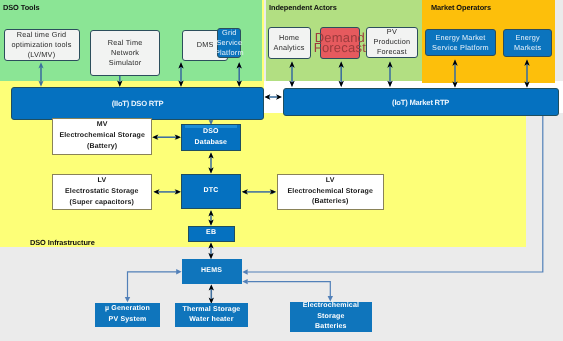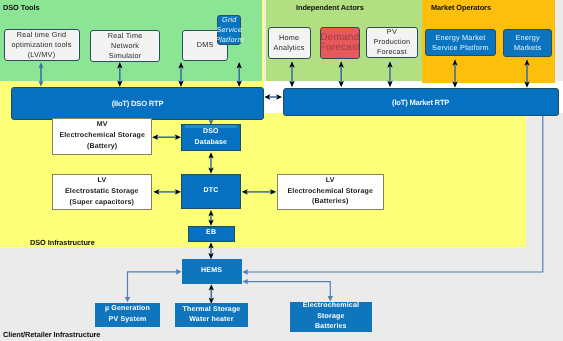--- a/index.html
+++ b/index.html
@@ -3,21 +3,21 @@
 <meta charset="utf-8">
 <style>
   html,body{margin:0;padding:0;}
   body{width:563px;height:341px;background:#ebebeb;font-family:"Liberation Sans",sans-serif;overflow:hidden;-webkit-font-smoothing:antialiased;text-rendering:geometricPrecision;}
   #root{position:relative;width:563px;height:341px;background:#ebebeb;}
   .abs{position:absolute !important;box-sizing:border-box;}
   .panel-title{font-weight:bold;font-size:7.4px;color:#111;white-space:nowrap;letter-spacing:-0.08px;}
   .node{display:flex;flex-direction:column;align-items:center;justify-content:center;text-align:center;}
   .wbox{background:#f2f3f2;border:1.4px solid #2c4e5c;border-radius:3px;color:#2a2a2a;font-size:7.3px;line-height:10px;letter-spacing:0.2px;}
   .bbox{background:#0b74be;border:1.3px solid #2c4e5c;border-radius:3px;color:#eaf3fb;font-size:7.3px;line-height:10px;letter-spacing:0.2px;}
-  .rbox{background:#e65a5e;border:1.4px solid #2c4e5c;border-radius:3px;color:#9c3b3d;font-size:10px;line-height:10px;letter-spacing:0.2px;}
+  .rbox{background:#e65a5e;border:1.4px solid #2c4e5c;border-radius:3px;color:#9c3b3d;font-size:13px;line-height:10px;letter-spacing:0.2px;}
   .sqbox{background:#0571c0;border:1.1px solid #1f4e5f;color:#ffffff;font-size:7px;font-weight:bold;line-height:10.4px;letter-spacing:0.18px;}
   .sqbox.hl::before{content:"";position:absolute;left:3px;right:3px;top:0px;height:2.4px;background:#1d8ed6;}
   .obox{background:#ffffff;border:1.1px solid #8a8358;color:#171717;font-size:7px;font-weight:bold;line-height:10.8px;letter-spacing:0.17px;}
   .bar{background:#0571c0;border:1px solid #1f4e5f;border-radius:3px;color:#eaf4fd;font-size:7.6px;font-weight:bold;display:flex;align-items:center;justify-content:center;letter-spacing:-0.2px;}
   .flatbox{background:#0f75bc;color:#ffffff;font-size:7px;font-weight:bold;line-height:10.8px;letter-spacing:0.18px;}
   svg.arrows{position:absolute;left:0;top:0;width:563px;height:341px;pointer-events:none;}
 </style>
 </head>
 <body>
 
@@ -25,28 +25,27 @@
 
   <div class="abs" style="left:0px;top:0px;width:264.2px;height:247.2px;background:#fdff78;"></div>
   <div class="abs" style="left:0px;top:112.6px;width:526px;height:134.6px;background:#fdff78;"></div>
 
   <div class="abs" style="left:263.6px;top:80.8px;width:299.4px;height:32px;background:#ffffff;"></div>
 
   <div class="abs" style="left:0px;top:0px;width:262px;height:81px;background:#8be595;"></div>
   <div class="abs panel-title" style="left:3px;top:3px;">DSO Tools</div>
 
   <div class="abs" style="left:266px;top:0px;width:156px;height:81px;background:#b2df82;"></div>
-  <div class="abs panel-title" style="left:269px;top:3px;margin-left:27px;">Independent Actors</div>
+  <div class="abs panel-title" style="left:269px;top:3px;">Independent Actors</div>
 
   <div class="abs" style="left:422px;top:0px;width:133px;height:82.5px;background:#fdbf0b;"></div>
   <div class="abs panel-title" style="left:431px;top:3px;">Market Operators</div>
 
   <div class="abs panel-title" style="left:3px;top:238px;padding-left:27px;">DSO Infrastructure</div>
 
-  <div class="abs panel-title" style="left:3px;top:330px;">Client/Retailer Infrastructure</div>
 
   <svg class="arrows" viewBox="0 0 563 341">
     <g stroke="#3b6e9e" fill="#3b6e9e" stroke-width="1.55">
       <g>
         <line x1="41" y1="66.8" x2="41" y2="82.3"></line>
         <polygon points="41,62.3 38.4,68.5 41,66.8 43.6,68.5" stroke="none"></polygon>
         <polygon points="41,86.8 38.4,80.6 41,82.3 43.6,80.6" stroke="none"></polygon>
       </g>
       <g>
         <line x1="119.8" y1="66.8" x2="119.8" y2="82.3"></line>
@@ -235,29 +234,29 @@
         <polygon points="330.3,301.5 327.6,296.1 333,296.1" stroke="none"></polygon>
       </g>
     </g>
   </svg>
 
   <div class="abs node wbox" style="left:3.5px;top:29px;width:76px;height:31.5px;">
     <span>Real time Grid</span>
     <span>optimization tools</span>
     <span>(LV/MV)</span>
   </div>
-  <div class="abs node wbox" style="left:89.8px;top:29.5px;width:70.7px;height:32px;">
+  <div class="abs node wbox" style="left:89.8px;top:29.5px;width:70.7px;height:46px;">
     <span>Real Time</span>
     <span>Network</span>
     <span>Simulator</span>
   </div>
   <div class="abs node wbox" style="left:182px;top:29.8px;width:46.2px;height:30.8px;">
     <span>DMS</span>
   </div>
-  <div class="abs node bbox" style="left:217.3px;top:15px;width:24px;height:29.8px;font-style:italic;">
+  <div class="abs node bbox" style="left:217.3px;top:28px;width:24px;height:29.8px;">
     <span>Grid</span>
     <span>Service</span>
     <span>Platform</span>
   </div>
 
   <div class="abs node wbox" style="left:267.6px;top:27.4px;width:43px;height:32px;">
     <span>Home</span>
     <span>Analytics</span>
   </div>
   <div class="abs node rbox" style="left:319.6px;top:27.4px;width:40.5px;height:32px;">

